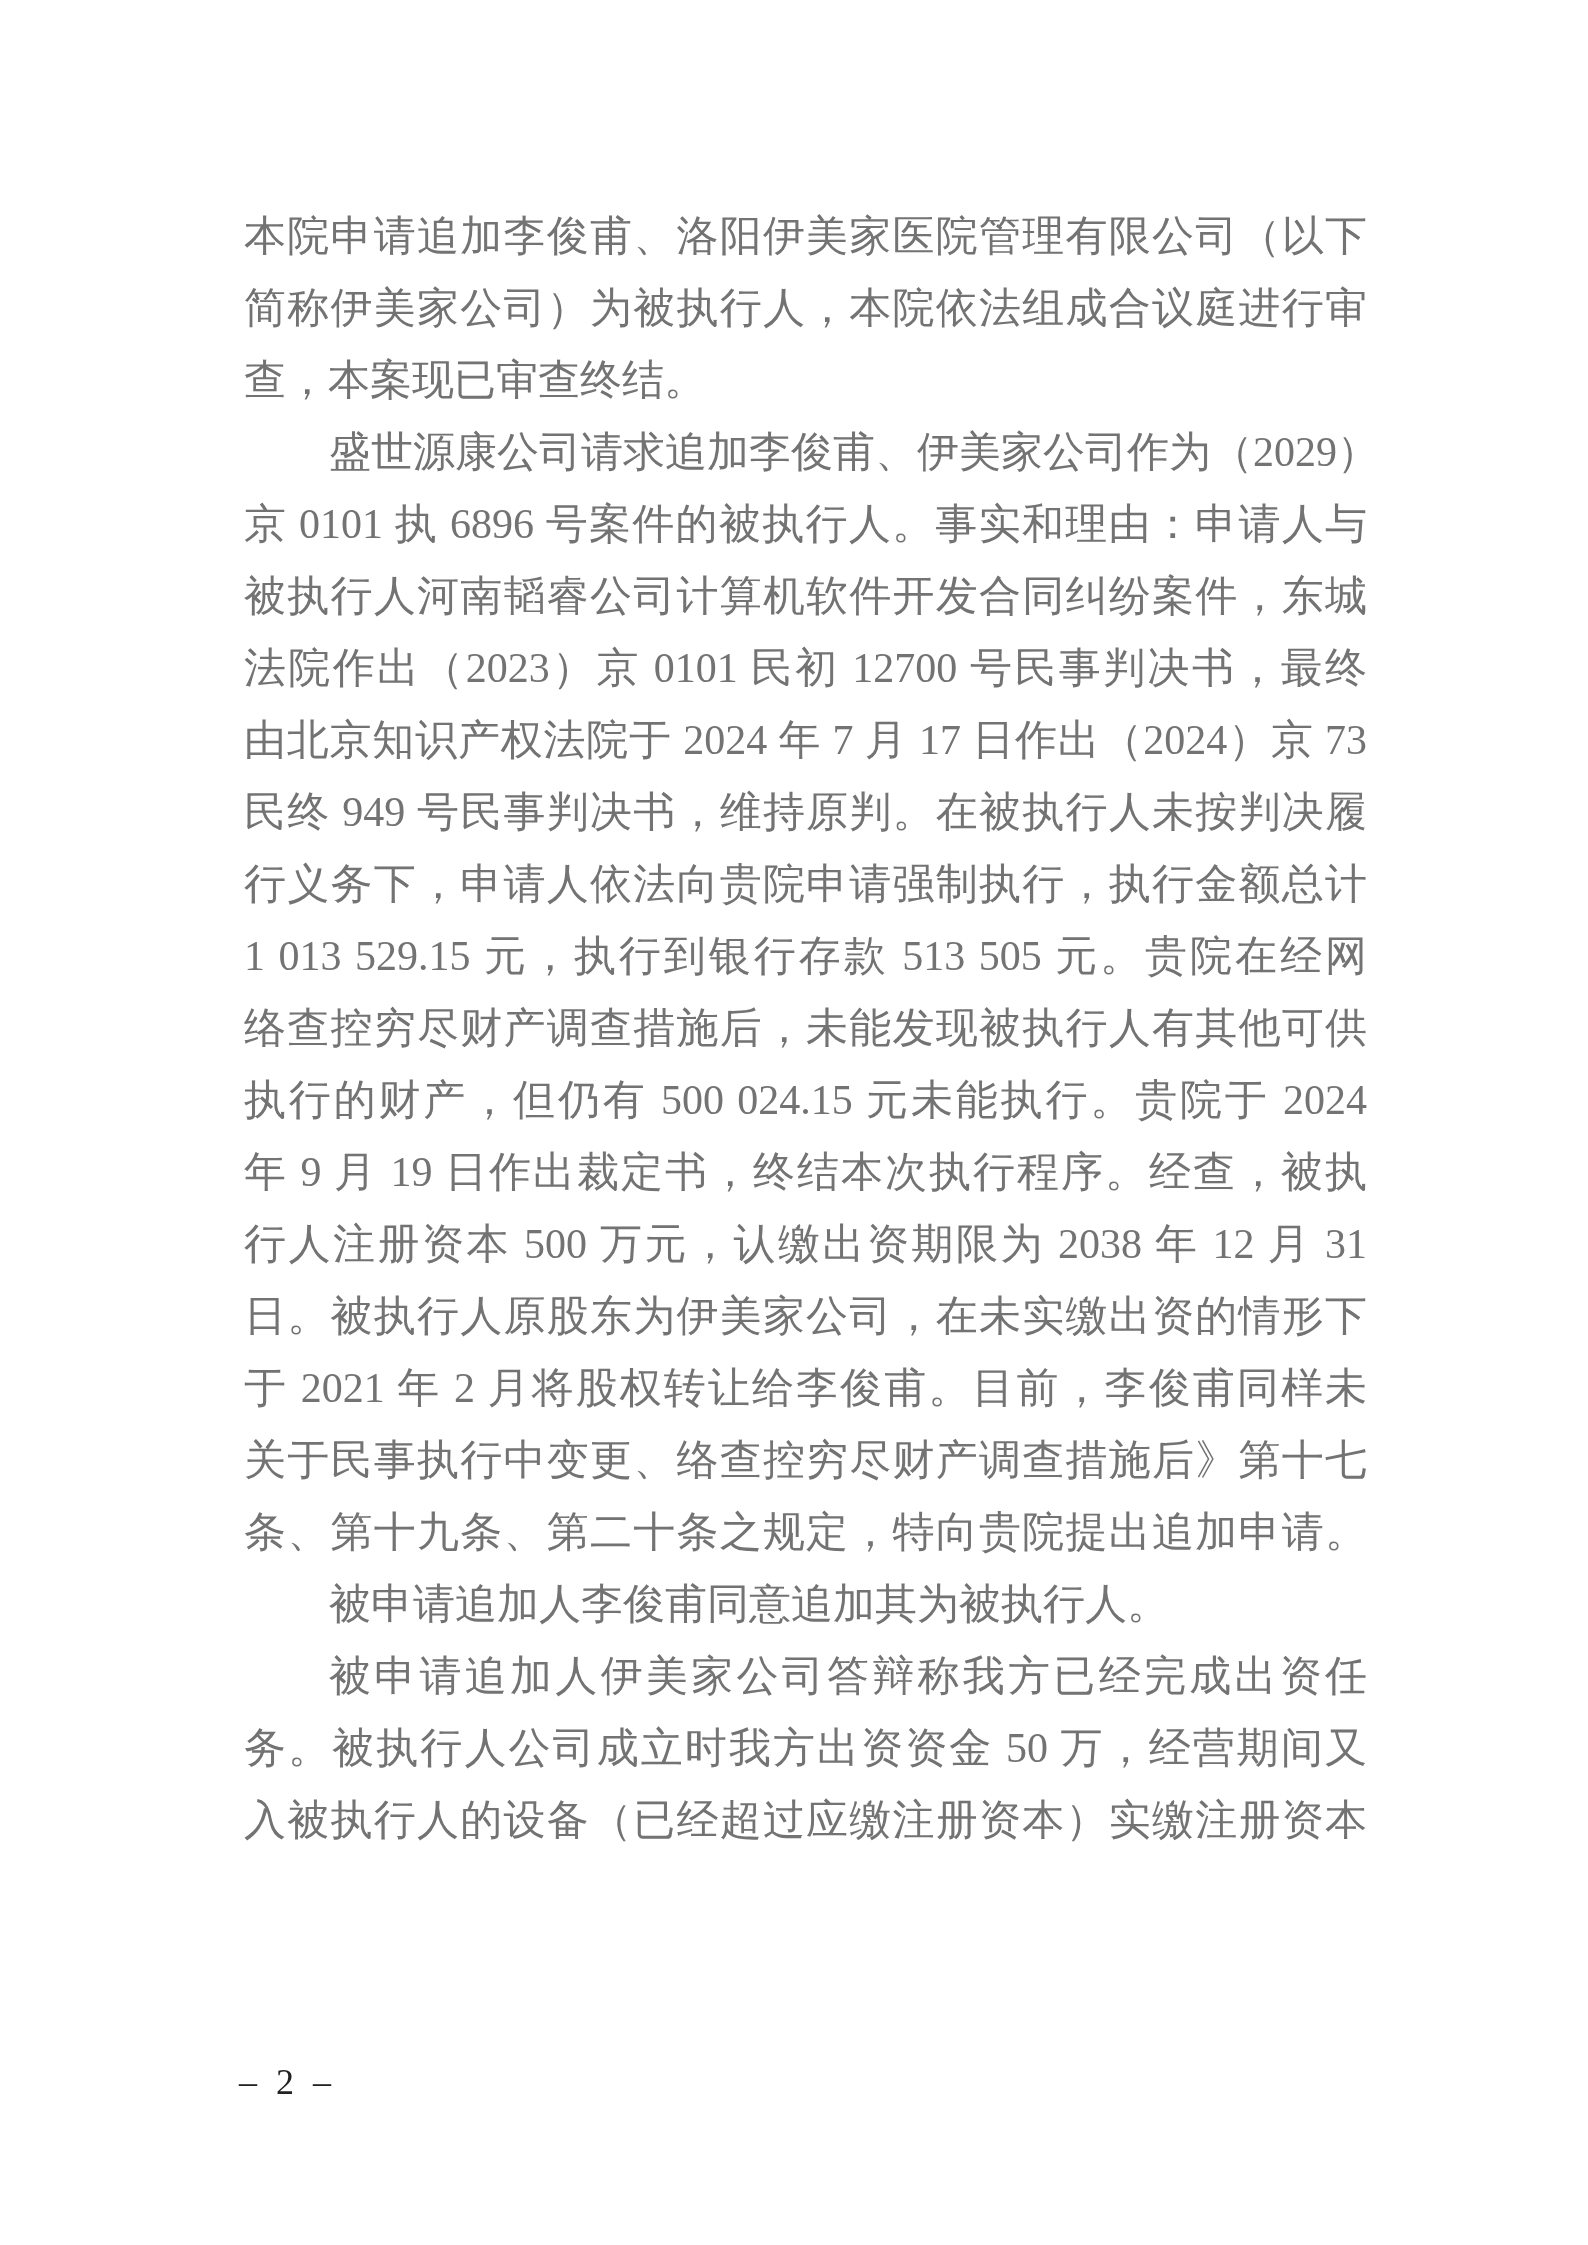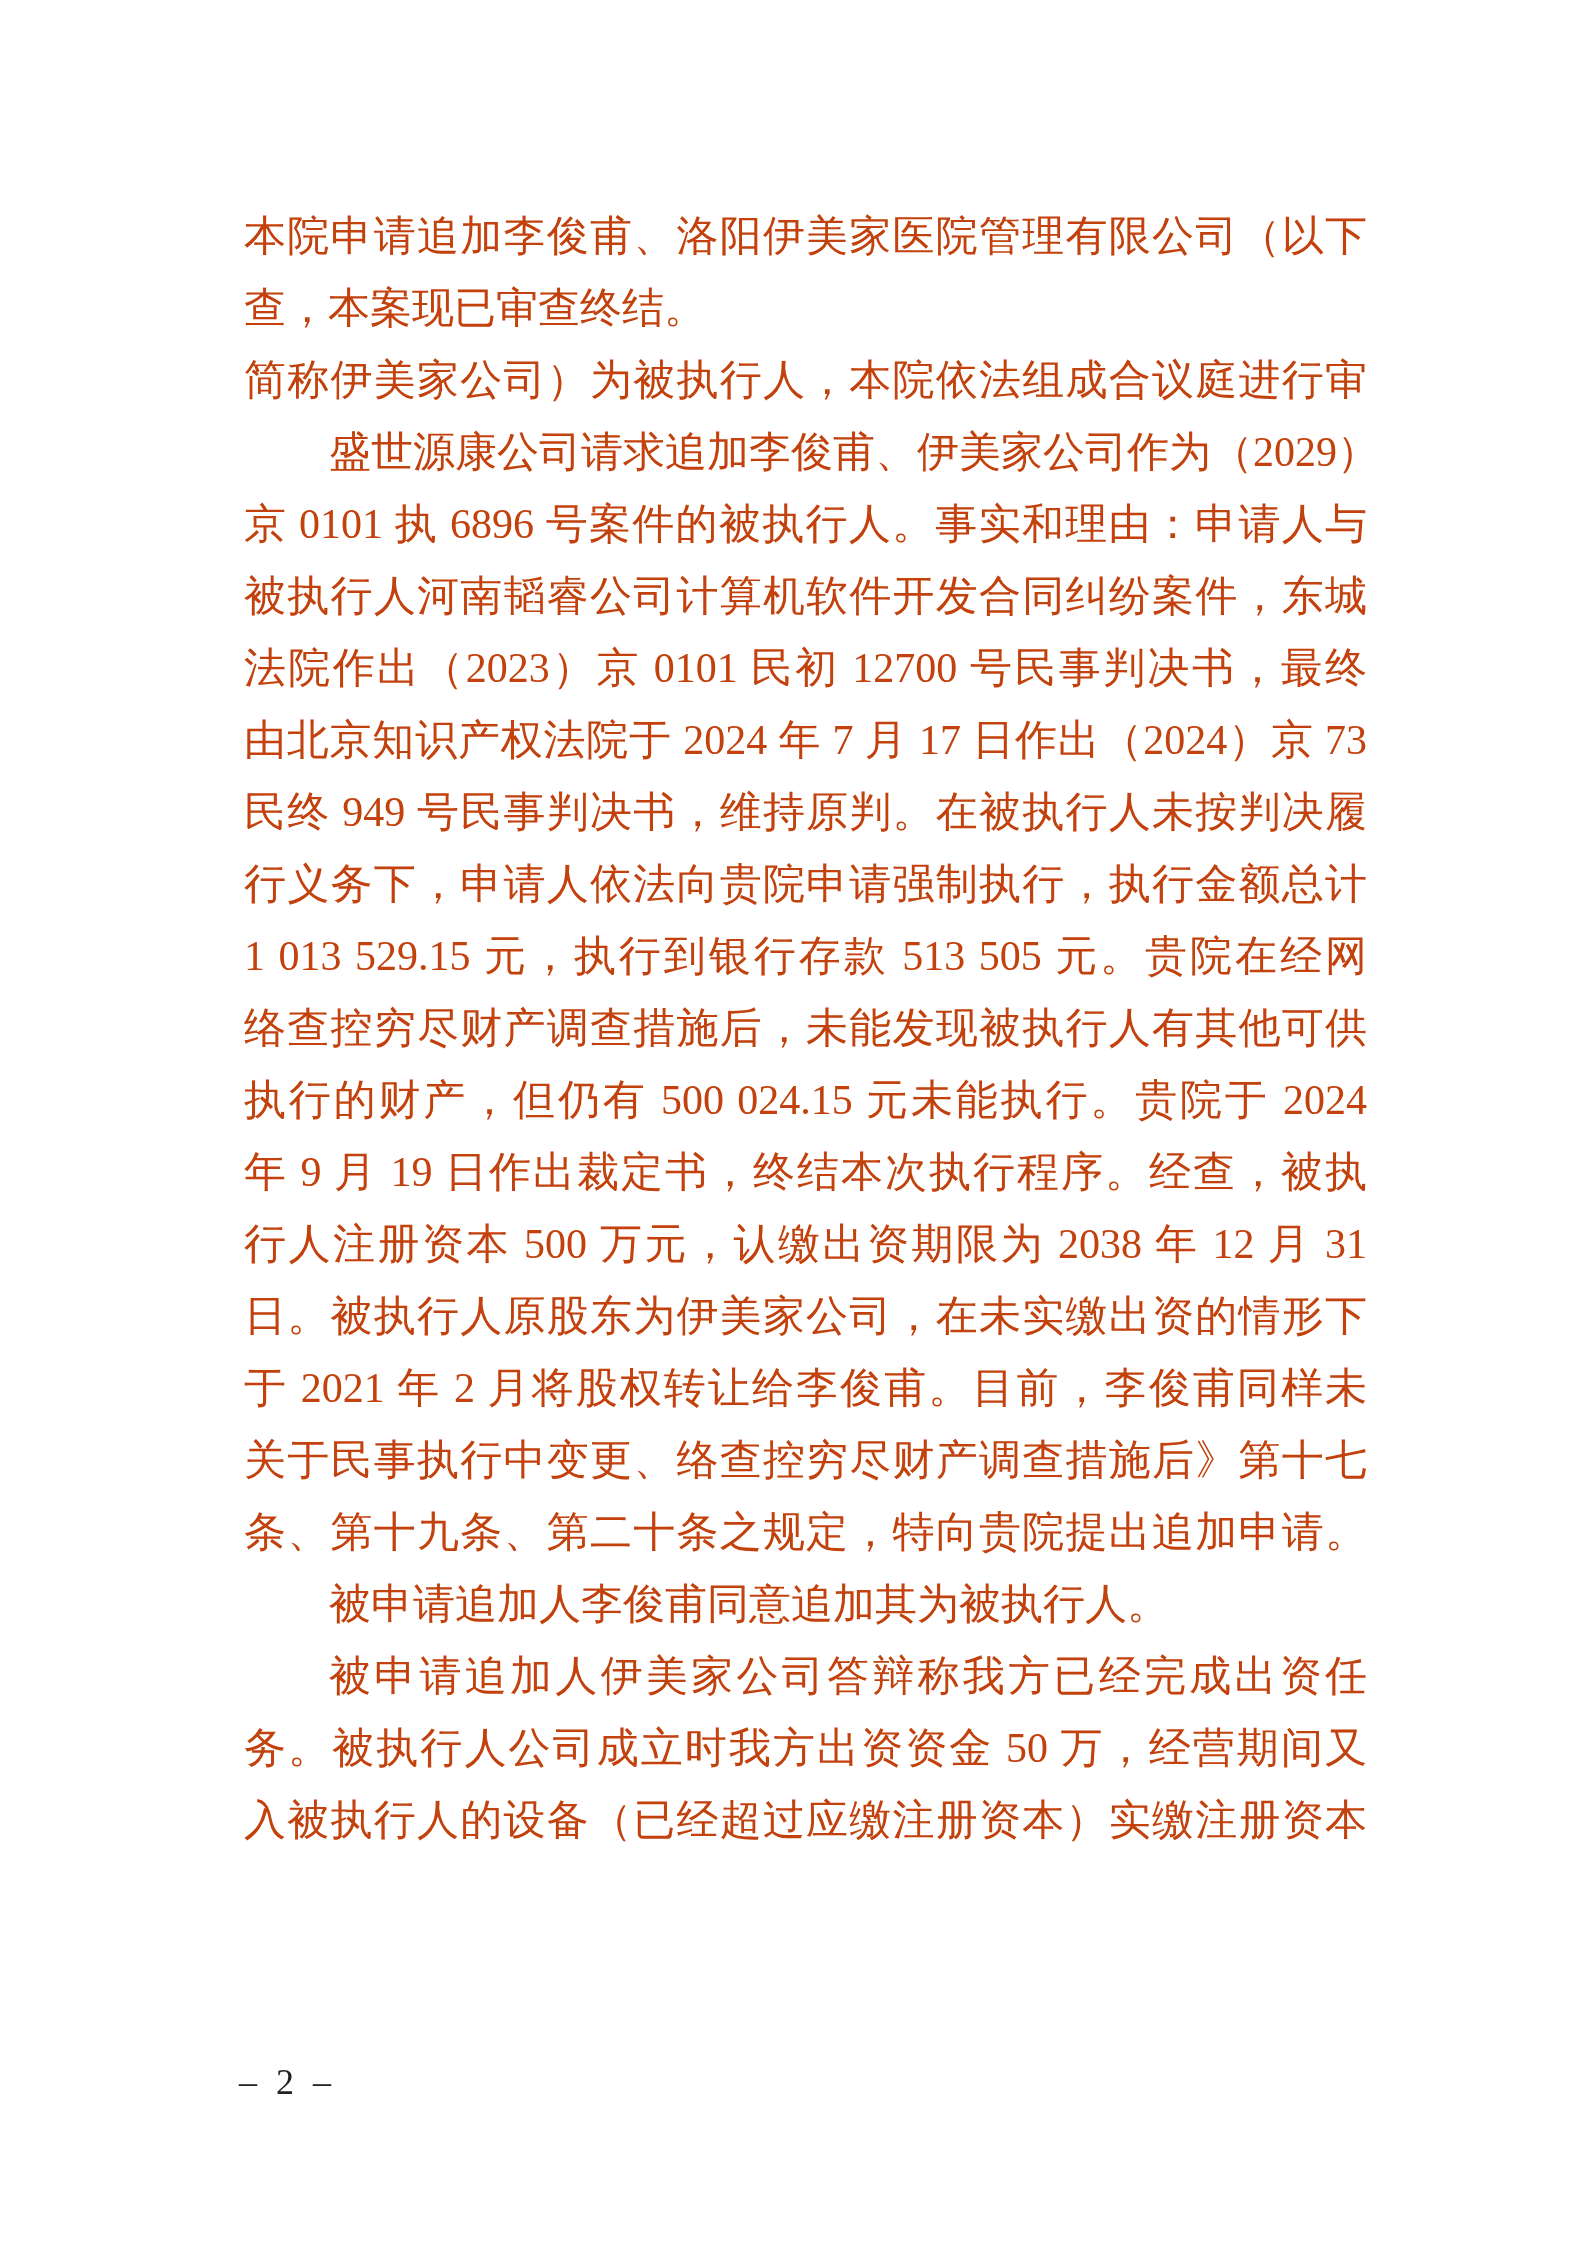--- a/index.html
+++ b/index.html
@@ -19,21 +19,21 @@
     left: 0; top: 0;
     width: 1588px;
     height: 2245px;
     background: #ffffff;
   }
   .doc-body {
     position: absolute;
     left: 244px;
     top: 200px;
     width: 1123px;
-    color: #c2410c;
+    color: #737373;
   }
   .text-line {
     height: 72px;
     line-height: 72px;
     font-size: 42px;
     white-space: nowrap;
     text-align: justify;
     text-align-last: justify;
     text-justify: inter-character;
   }
@@ -55,22 +55,22 @@
     color: #222222;
     white-space: nowrap;
   }
 </style>
 </head>
 <body>
 
 <div class="page">
   <div class="doc-body" id="doc-body">
       <div class="text-line">本院申请追加李俊甫、洛阳伊美家医院管理有限公司（以下</div>
+      <div class="text-line">简称伊美家公司）为被执行人，本院依法组成合议庭进行审</div>
       <div class="text-line no-justify">查，本案现已审查终结。</div>
-      <div class="text-line">简称伊美家公司）为被执行人，本院依法组成合议庭进行审</div>
       <div class="text-line indent">盛世源康公司请求追加李俊甫、伊美家公司作为（2029）</div>
       <div class="text-line">京 0101 执 6896 号案件的被执行人。事实和理由：申请人与</div>
       <div class="text-line">被执行人河南韬睿公司计算机软件开发合同纠纷案件，东城</div>
       <div class="text-line">法院作出（2023）京 0101 民初 12700 号民事判决书，最终</div>
       <div class="text-line">由北京知识产权法院于 2024 年 7 月 17 日作出（2024）京 73</div>
       <div class="text-line">民终 949 号民事判决书，维持原判。在被执行人未按判决履</div>
       <div class="text-line">行义务下，申请人依法向贵院申请强制执行，执行金额总计</div>
       <div class="text-line">1 013 529.15 元，执行到银行存款 513 505 元。贵院在经网</div>
       <div class="text-line">络查控穷尽财产调查措施后，未能发现被执行人有其他可供</div>
       <div class="text-line">执行的财产，但仍有 500 024.15 元未能执行。贵院于 2024</div>

